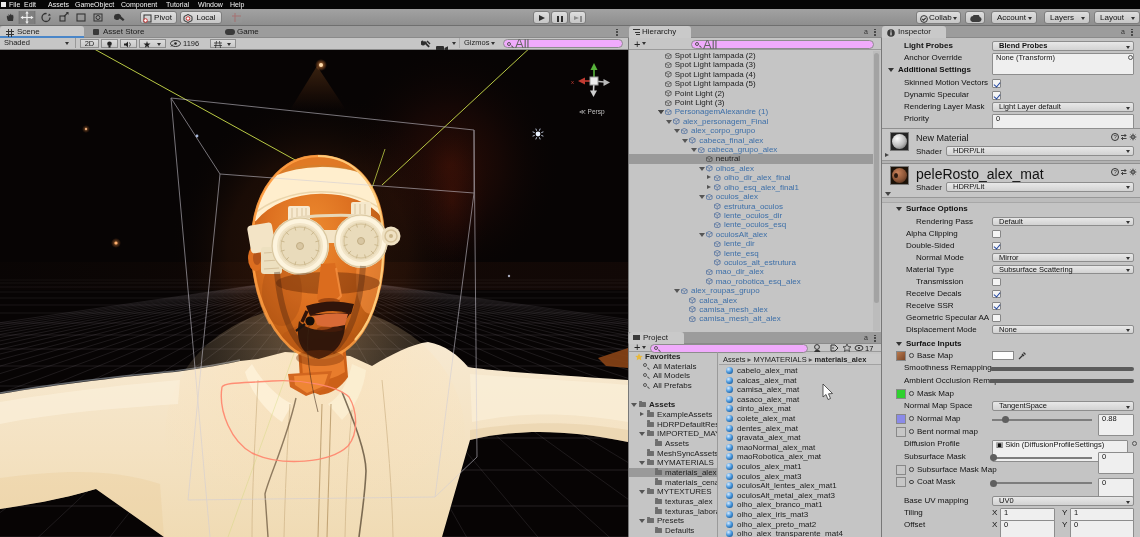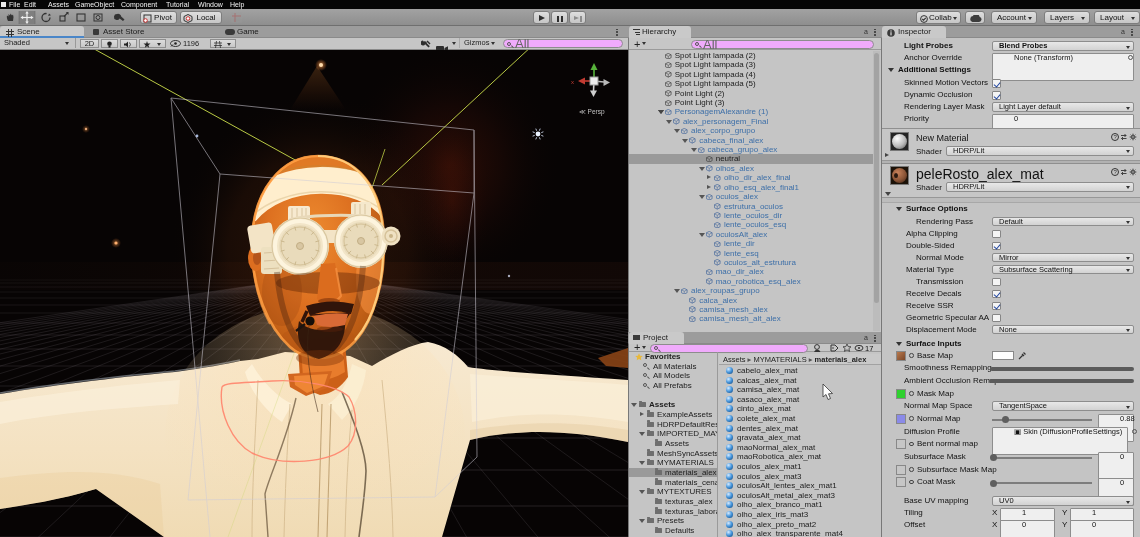--- a/index.html
+++ b/index.html
@@ -33,21 +33,21 @@
 .folder{position:absolute;top:2px;width:7px;height:5px;background:#6e6e6e;border-radius:0.5px}
 .folder:before{content:'';position:absolute;left:0;top:-1.5px;width:3px;height:1.5px;background:#6e6e6e;border-radius:0.5px 0.5px 0 0}
 .sphere{position:absolute;width:7px;height:7px;border-radius:50%;background:radial-gradient(circle at 35% 30%,#d9ecff 0%,#4d9be0 45%,#1c5fa0 80%,#123f6e)}
 .mag{position:absolute;width:4px;height:4px;border:1px solid #555;border-radius:50%}
 .mag:after{content:'';position:absolute;left:3.2px;top:3.4px;width:2.5px;height:1px;background:#555;transform:rotate(45deg)}
 
 .irow{position:relative;height:12.2px;font-size:8px;line-height:12.2px;white-space:nowrap}
 .irow .lb{position:absolute;top:0;color:#111}
 .drop{position:absolute;top:1.2px;height:9.8px;background:linear-gradient(#e8e8e8,#d2d2d2);border:1px solid #8d8d8d;border-radius:2px;font-size:7.5px;line-height:8.6px;color:#111;padding-left:6px}
 .drop:after{content:'';position:absolute;right:3px;top:3.4px;border-left:2.6px solid transparent;border-right:2.6px solid transparent;border-top:3.4px solid #333}
-.tfield{position:absolute;top:1.2px;height:28px;background:#efefef;border:1px solid #8d8d8d;border-radius:1px;font-size:7.5px;line-height:8.6px;color:#111;padding-left:21px}
+.tfield{position:absolute;top:1.2px;height:22px;background:#efefef;border:1px solid #8d8d8d;border-radius:1px;font-size:7.5px;line-height:8.6px;color:#111;padding-left:3px}
 .cbox{position:absolute;top:2px;width:8.5px;height:8.5px;background:#f4f4f4;border:1px solid #868686;border-radius:1px}
 .check:after{content:'';position:absolute;left:1.8px;top:0.8px;width:3.2px;height:5px;border:solid #2146a0;border-width:0 1.6px 1.6px 0;transform:rotate(40deg)}
 .mmslider{position:absolute;top:4.6px;height:4px;background:#5b5b5b;border-radius:2px}
 .sltrack{position:absolute;top:6px;height:1.6px;background:#7d7d7d}
 .slknob{position:absolute;top:3.2px;width:7px;height:7px;border-radius:50%;background:#5f5f5f}
 .bold{font-weight:bold}
 </style></head><body>
 <div id="app">
 
 <div id="menubar">
@@ -976,21 +976,21 @@
         </div>
 <div class="irow" style="height:13px">
           <span class="tri-d" style="left:6px;top:4px;border-top-color:#333"></span>
           <span class="lb" style="left:16px;font-weight:bold">Additional Settings</span>
         </div>
 <div class="irow" style="height:12px">
           <span class="lb" style="left:22px">Skinned Motion Vectors</span>
           <span class="cbox check" style="left:110px"></span>
         </div>
 <div class="irow" style="height:12px">
-          <span class="lb" style="left:22px">Dynamic Occlusion</span>
+          <span class="lb" style="left:22px">Dynamic Specular</span>
           <span class="cbox check" style="left:110px"></span>
         </div>
 <div class="irow" style="height:12px">
           <span class="lb" style="left:22px">Rendering Layer Mask</span>
           <span class="drop" style="left:110px;width:142px">Light Layer default</span>
         </div>
 <div class="irow" style="height:12px">
           <span class="lb" style="left:22px">Priority</span>
           <span class="tfield" style="left:110px;width:142px">0</span>
         </div>
@@ -1125,28 +1125,28 @@
         </div>
 <div class="irow" style="height:12.7px">
           <span style="position:absolute;left:14px;top:1px;width:10px;height:10px;background:#8a8ae8;border:1px solid #888"></span>
           <span style="position:absolute;left:27px;top:3.5px;width:4.5px;height:4.5px;border:1px solid #444;border-radius:50%"></span>
           <span class="lb" style="left:35px">Normal Map</span>
           <span class="sltrack" style="left:110px;width:100px"></span>
           <span class="slknob" style="left:120px"></span>
           <span class="tfield" style="left:216px;width:36px">0.88</span>
         </div>
 <div class="irow" style="height:12.7px">
+          <span style="position:absolute;left:14px;top:1px;width:10px;height:10px;background:#c6c6c6;border:1px solid #888"></span>
+          <span style="position:absolute;left:27px;top:3.5px;width:4.5px;height:4.5px;border:1px solid #444;border-radius:50%"></span>
+          <span class="lb" style="left:35px">Bent normal map</span>
+        </div>
+<div class="irow" style="height:12.7px">
           <span class="lb" style="left:22px">Diffusion Profile</span>
           <span class="tfield" style="left:110px;width:136px"><b style="font-weight:normal">▣</b> Skin (DiffusionProfileSettings)</span>
           <span style="position:absolute;right:4px;top:3px;width:5px;height:5px;border:1px solid #555;border-radius:50%"></span>
-        </div>
-<div class="irow" style="height:12.7px">
-          <span style="position:absolute;left:14px;top:1px;width:10px;height:10px;background:#c6c6c6;border:1px solid #888"></span>
-          <span style="position:absolute;left:27px;top:3.5px;width:4.5px;height:4.5px;border:1px solid #444;border-radius:50%"></span>
-          <span class="lb" style="left:35px">Bent normal map</span>
         </div>
 <div class="irow" style="height:12.7px">
           <span class="lb" style="left:22px">Subsurface Mask</span>
           <span class="sltrack" style="left:110px;width:100px"></span>
           <span class="slknob" style="left:108px"></span>
           <span class="tfield" style="left:216px;width:36px">0</span>
         </div>
 <div class="irow" style="height:12.7px">
           <span style="position:absolute;left:14px;top:1px;width:10px;height:10px;background:#c6c6c6;border:1px solid #888"></span>
           <span style="position:absolute;left:27px;top:3.5px;width:4.5px;height:4.5px;border:1px solid #444;border-radius:50%"></span>

